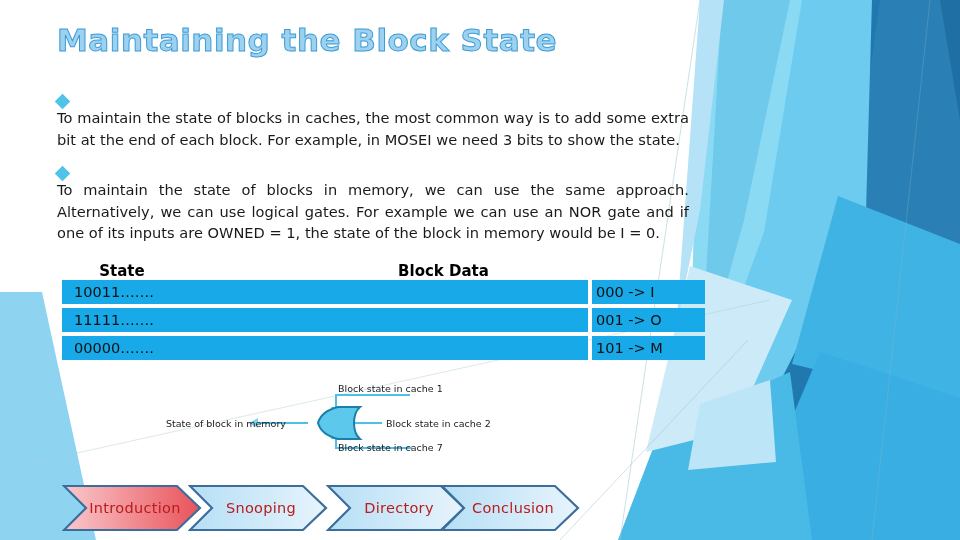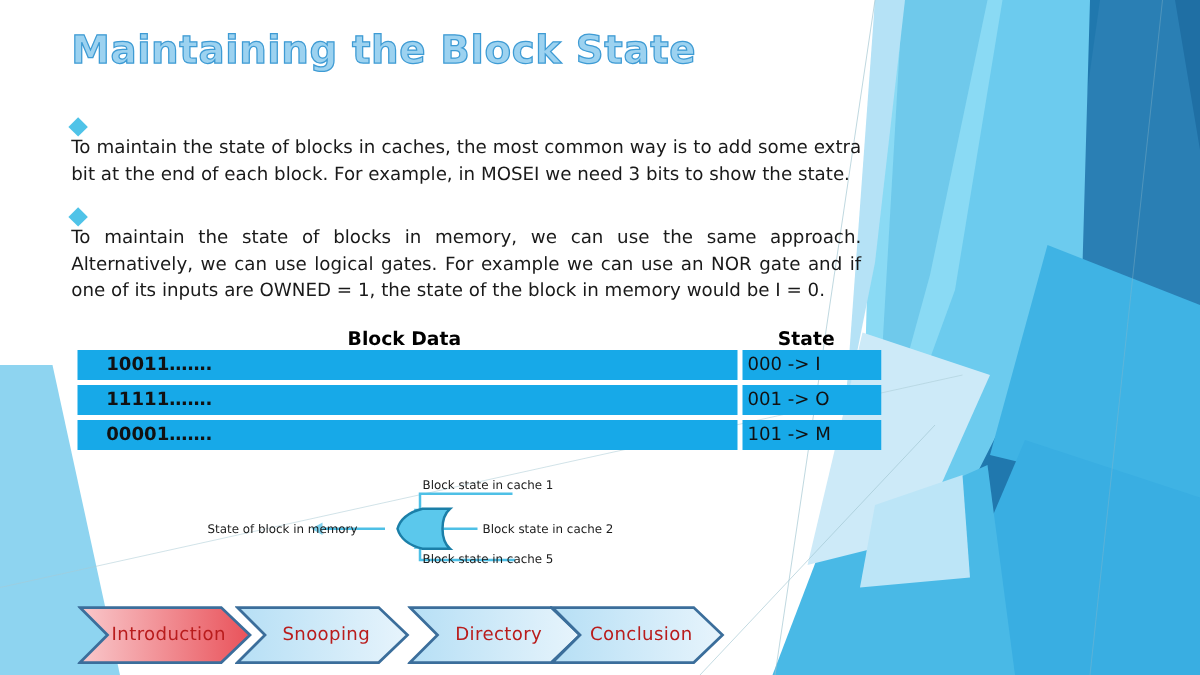--- a/index.html
+++ b/index.html
@@ -48,21 +48,21 @@
     font-size:15px;font-weight:bold;color:#000;text-align:center;
   }
   .th-block{width:523px;}
   .th-state{width:120px;}
   .trow{display:flex;margin-bottom:4px;}
   .cell{
     background:#17A9E8;height:24px;line-height:24px;
     font-family:"DejaVu Sans", sans-serif;
     font-size:14.5px;color:#111;
   }
-  .cell-block{width:519px;padding-left:23px;margin-right:4px;font-weight:bold;}
+  .cell-block{width:519px;padding-left:12px;margin-right:4px;}
   .cell-state{width:110px;padding-left:4px;}
 
   
   #diagram{position:absolute;left:150px;top:378px;width:420px;height:90px;}
   .dlabel{
     position:absolute;
     font-family:"DejaVu Sans", sans-serif;
     font-size:9.5px;color:#1a1a1a;white-space:nowrap;
   }
   #lbl-c1{left:188px;top:5px;}
@@ -121,34 +121,34 @@
     <span class="bullet-text">To maintain the state of blocks in caches, the most common way is to add some extra bit at the end of each block. For example, in MOSEI we need 3 bits to show the state.</span>
   </div>
 
   <div class="bullet-row" id="bullet2">
     <span class="bullet-mark"></span>
     <span class="bullet-text">To maintain the state of blocks in memory, we can use the same approach. Alternatively, we can use logical gates. For example we can use an NOR gate and if one of its inputs are OWNED = 1, the state of the block in memory would be I = 0.</span>
   </div>
 
   <div id="tbl">
     <div class="thead">
+      <div class="th th-state">State</div>
       <div class="th th-block">Block Data</div>
-      <div class="th th-state">State</div>
     </div>
 
     <div class="trow">
       <div class="cell cell-block">10011…….</div>
       <div class="cell cell-state">000 -&gt; I</div>
     </div>
     <div class="trow">
       <div class="cell cell-block">11111…….</div>
       <div class="cell cell-state">001 -&gt; O</div>
     </div>
     <div class="trow">
-      <div class="cell cell-block">00001…….</div>
+      <div class="cell cell-block">00000…….</div>
       <div class="cell cell-state">101 -&gt; M</div>
     </div>
   </div>
 
   <div id="diagram">
     <svg class="dsvg" viewBox="0 0 420 90">
 
       <path d="M260,17 L186,17 L186,30" stroke="#4EC0E6" stroke-width="2" fill="none"></path>
       <polygon points="181,29 191,29 186,38" fill="#4EC0E6"></polygon>
 
@@ -167,21 +167,21 @@
                C176,33 168,38 162,45
                C168,52 176,57 192,61
                C176,56 170,51 170,45
                C170,39 176,34 192,29 Z" fill="none"></path>
       <path d="M190,29 L168,29 C176,36 176,54 168,61 L190,61
                C202,58 208,52 210,45 C208,38 202,32 190,29 Z" fill="#5BC8EC" stroke="#1B7FA8" stroke-width="2" transform="translate(378,0) scale(-1,1)"></path>
     </svg>
 
     <div class="dlabel" id="lbl-c1">Block state in cache 1</div>
     <div class="dlabel" id="lbl-c2">Block state in cache 2</div>
-    <div class="dlabel" id="lbl-c3">Block state in cache 5</div>
+    <div class="dlabel" id="lbl-c3">Block state in cache 7</div>
     <div class="dlabel" id="lbl-mem">State of block in memory</div>
   </div>
 
   <div id="nav">
 
     <div class="chev" style="left:0px;width:140px;">
       <svg class="chev-svg" width="140" height="48" viewBox="0 0 140 48">
         <defs>
           <linearGradient id="gActive" x1="0" y1="0" x2="1" y2="0">
             <stop offset="0%" stop-color="#F9C9CC"></stop>

